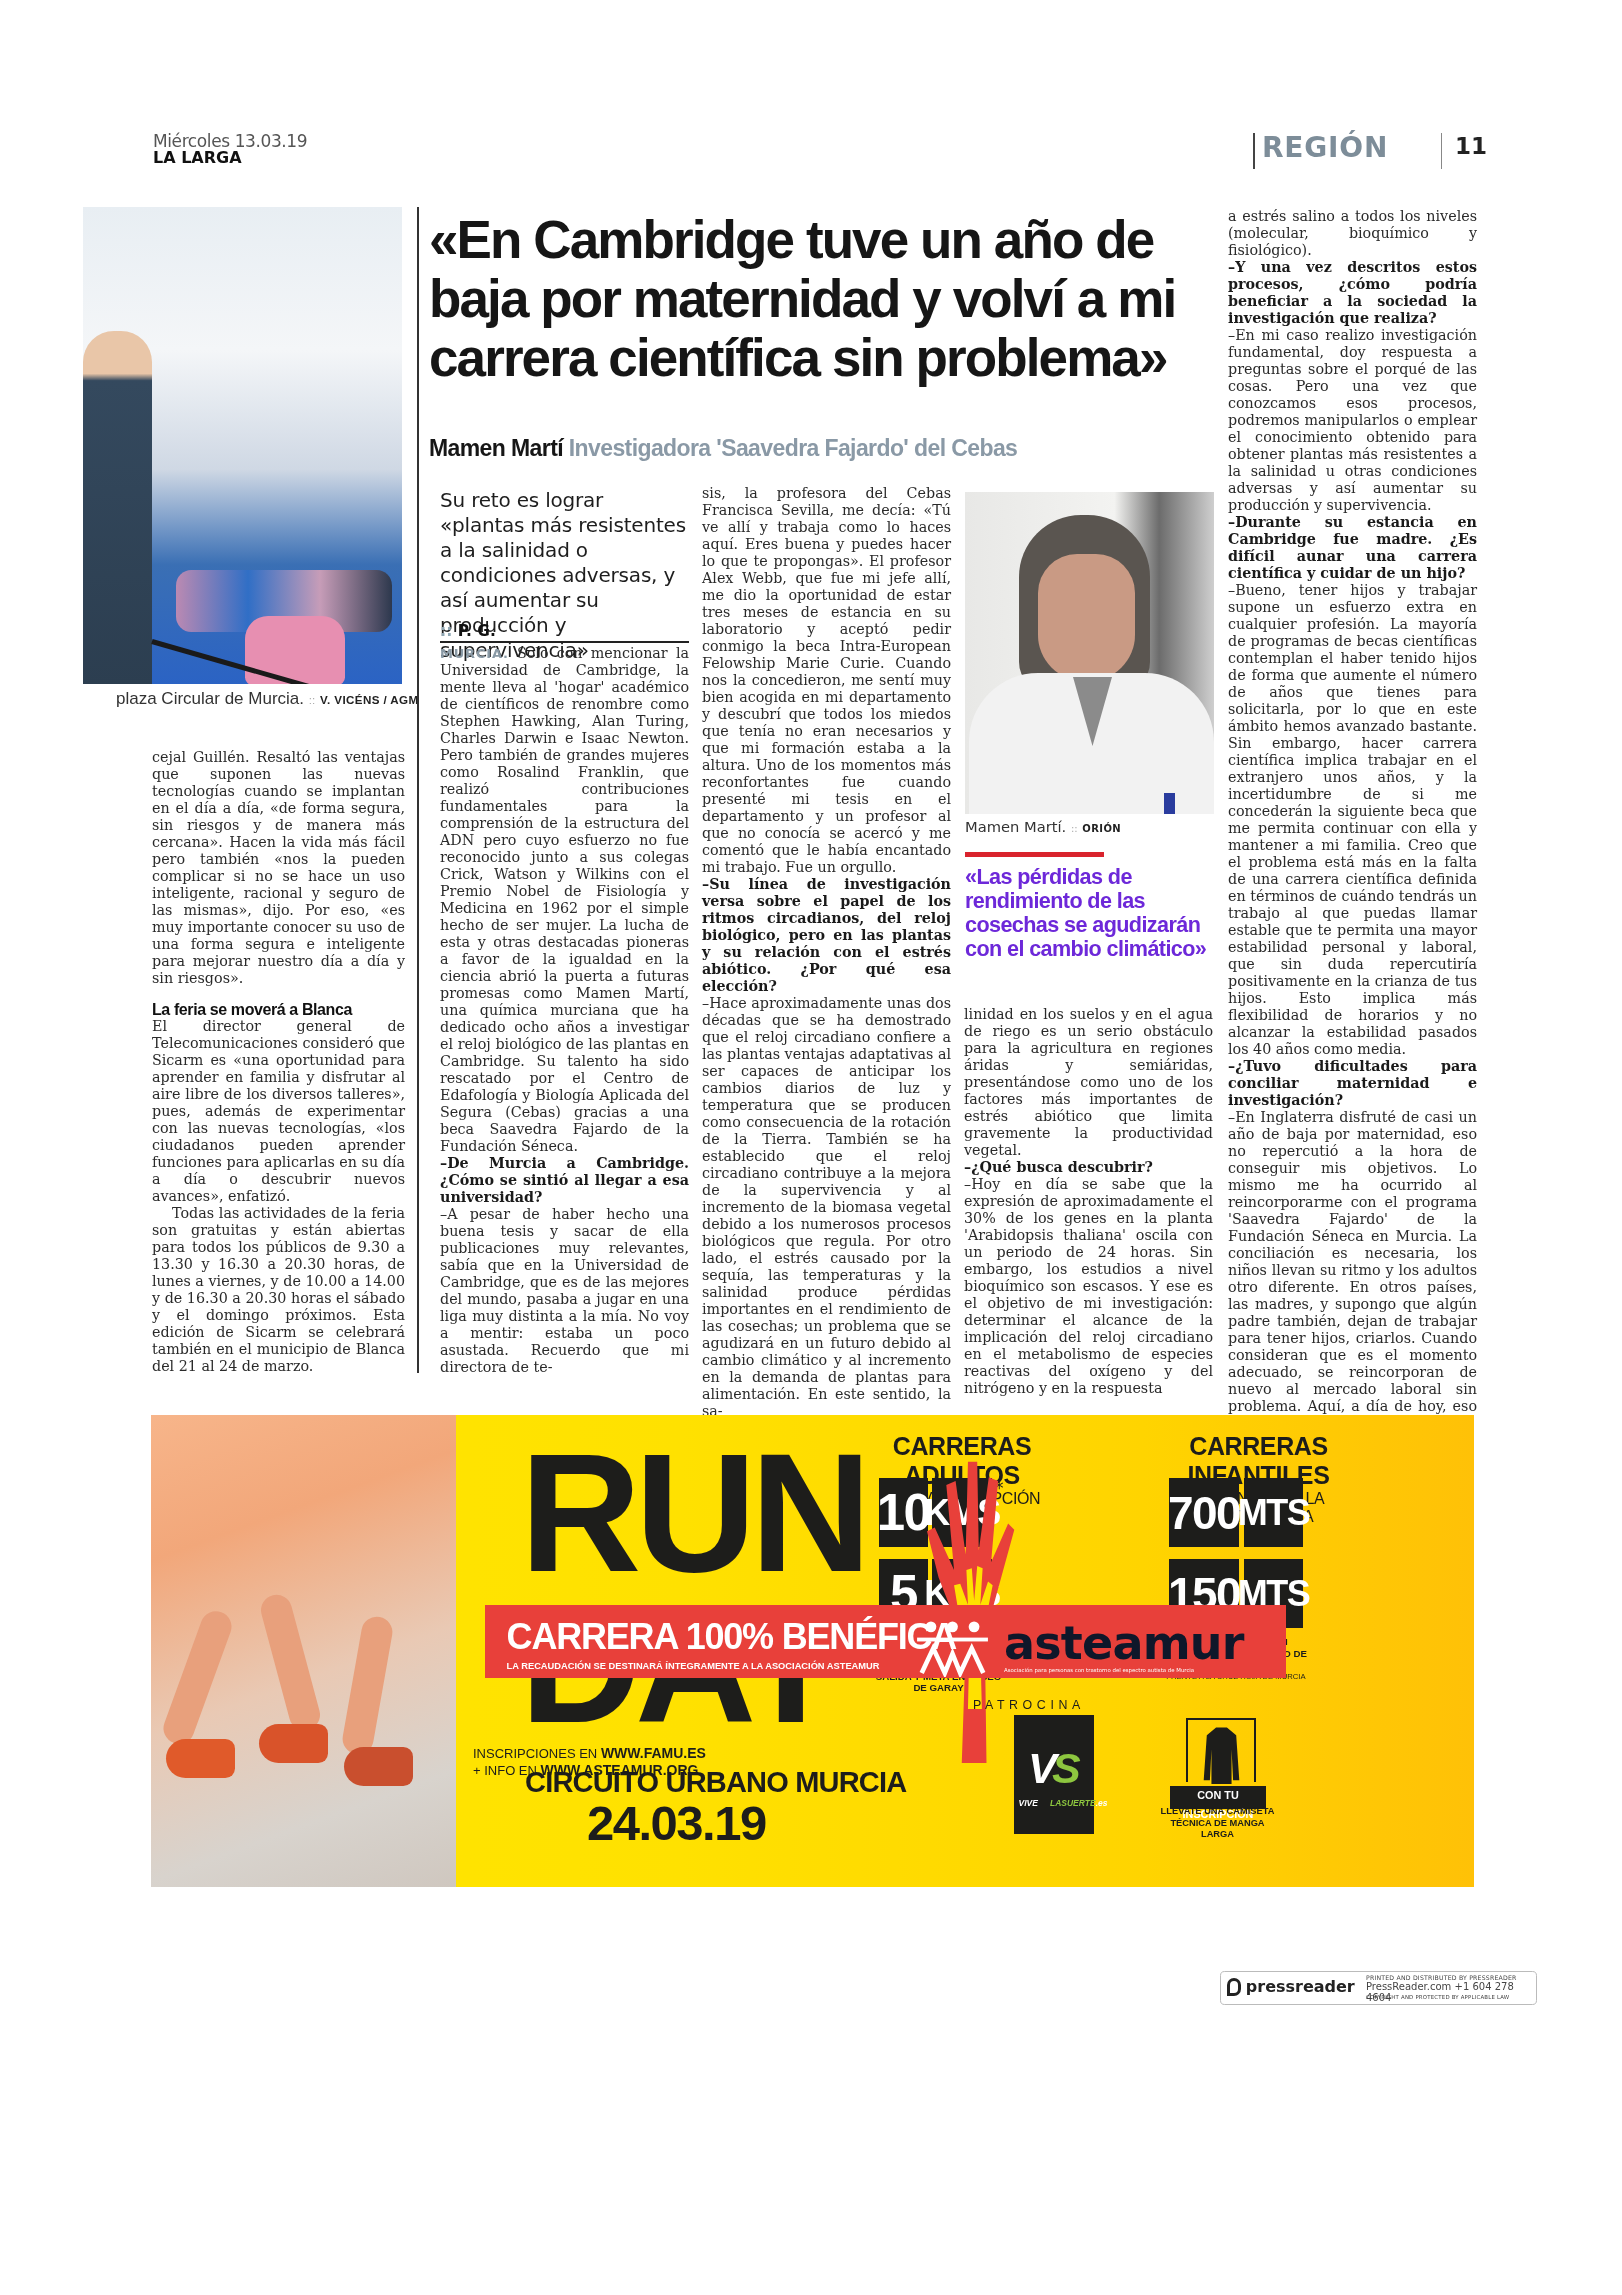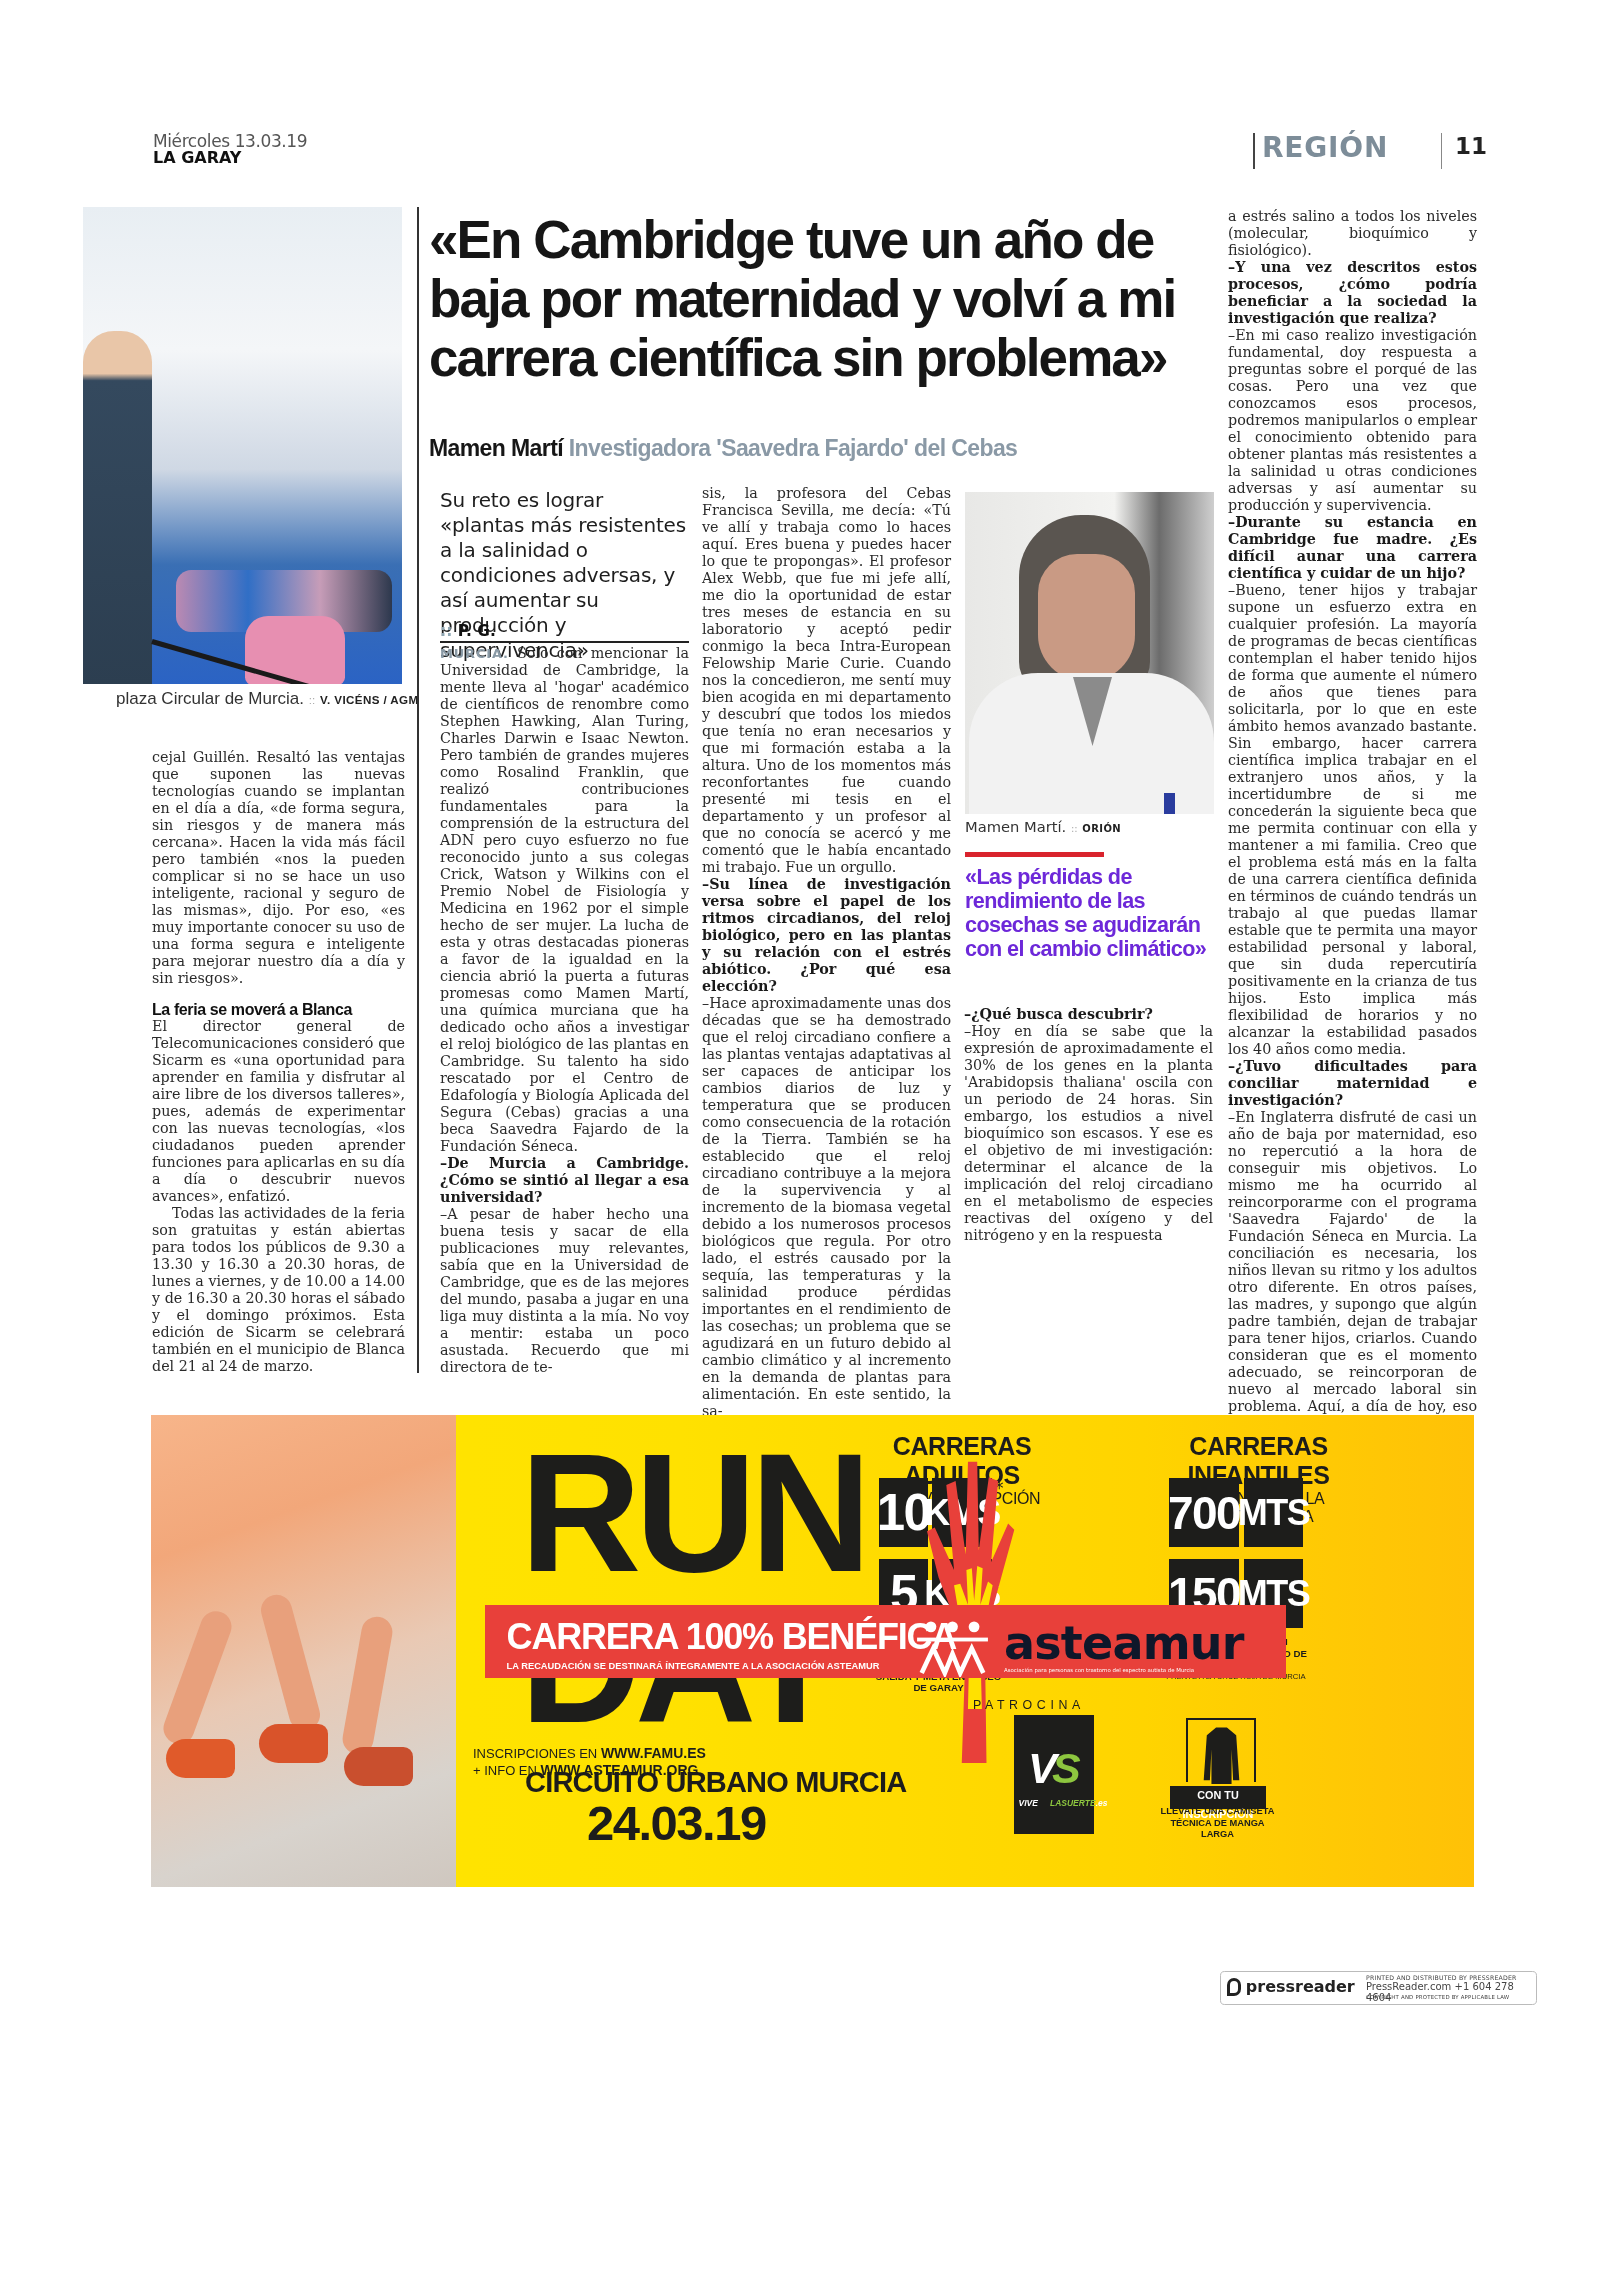--- a/index.html
+++ b/index.html
@@ -100,21 +100,21 @@
   #pr .logo{position:absolute;left:6.2px;top:4.6px;font-family:"DejaVu Sans",sans-serif;font-weight:bold;font-size:16px;color:#222;}
   #pr .logo .p{display:inline-block;width:14px;height:18.5px;border:3.1px solid #222;border-radius:7px 7px 7px 0;box-sizing:border-box;vertical-align:middle;margin-right:4.6px;}
   #pr .l1{position:absolute;left:145px;top:1.5px;font-family:"DejaVu Sans",sans-serif;font-size:6.2px;color:#444;letter-spacing:0.2px;}
   #pr .l2{position:absolute;left:145px;top:8.5px;font-family:"DejaVu Sans",sans-serif;font-size:10px;color:#444;}
   #pr .l3{position:absolute;left:145px;top:22.4px;font-family:"DejaVu Sans",sans-serif;font-size:5.4px;color:#444;letter-spacing:0.2px;}
 </style>
 </head>
 <body>
 
 <div class="abs" id="hdr-date">Miércoles 13.03.19</div>
-<div class="abs" id="hdr-paper">LA GARAY</div>
+<div class="abs" id="hdr-paper">LA LARGA</div>
 <div class="abs" id="hdr-sep1"></div>
 <div class="abs" id="hdr-section">REGIÓN</div>
 <div class="abs" id="hdr-sep2"></div>
 <div class="abs" id="hdr-page">11</div>
 
 <div class="abs" id="photo-left">
   <div class="man"></div>
   <div class="group"></div>
   <div class="chair"></div>
   <div class="rope"></div>
@@ -167,20 +167,21 @@
 </div>
 <div class="abs" id="cap-right">
   <span>Mamen Martí.</span>
   <span class="dots">::</span>
   <span class="credit">ORIÓN</span>
 </div>
 <div class="abs" id="pull-bar"></div>
 <div class="abs" id="pull-quote">«Las pérdidas de rendimiento de las cosechas se agudizarán con el cambio climático»</div>
 
 <div class="abs bodytext" id="col-4">
+  <p>linidad en los suelos y en el agua de riego es un serio obstáculo para la agricultura en regiones áridas y semiáridas, presentándose como uno de los factores más importantes de estrés abiótico que limita gravemente la productividad vegetal.</p>
   <p class="q">–¿Qué busca descubrir?</p>
   <p>–Hoy en día se sabe que la expresión de aproximadamente el 30% de los genes en la planta 'Arabidopsis thaliana' oscila con un periodo de 24 horas. Sin embargo, los estudios a nivel bioquímico son escasos. Y ese es el objetivo de mi investigación: determinar el alcance de la implicación del reloj circadiano en el metabolismo de especies reactivas del oxígeno y del nitrógeno y en la respuesta</p>
 </div>
 
 <div class="abs bodytext" id="col-5">
   <p>a estrés salino a todos los niveles (molecular, bioquímico y fisiológico).</p>
   <p class="q">–Y una vez descritos estos procesos, ¿cómo podría beneficiar a la sociedad la investigación que realiza?</p>
   <p>–En mi caso realizo investigación fundamental, doy respuesta a preguntas sobre el porqué de las cosas. Pero una vez que conozcamos esos procesos, podremos manipularlos o emplear el conocimiento obtenido para obtener plantas más resistentes a la salinidad u otras condiciones adversas y así aumentar su producción y supervivencia.</p>
   <p class="q">–Durante su estancia en Cambridge fue madre. ¿Es difícil aunar una carrera científica y cuidar de un hijo?</p>
   <p>–Bueno, tener hijos y trabajar supone un esfuerzo extra en cualquier profesión. La mayoría de programas de becas científicas contemplan el haber tenido hijos de forma que aumente el número de años que tienes para solicitarla, por lo que en este ámbito hemos avanzado bastante. Sin embargo, hacer carrera científica implica trabajar en el extranjero unos años, y la incertidumbre de si me concederán la siguiente beca que me permita continuar con ella y mantener a mi familia. Creo que el problema está más en la falta de una carrera científica definida en términos de cuándo tendrás un trabajo al que puedas llamar estable que te permita una mayor estabilidad personal y laboral, que sin duda repercutiría positivamente en la crianza de tus hijos. Esto implica más flexibilidad de horarios y no alcanzar la estabilidad pasados los 40 años como media.</p>

